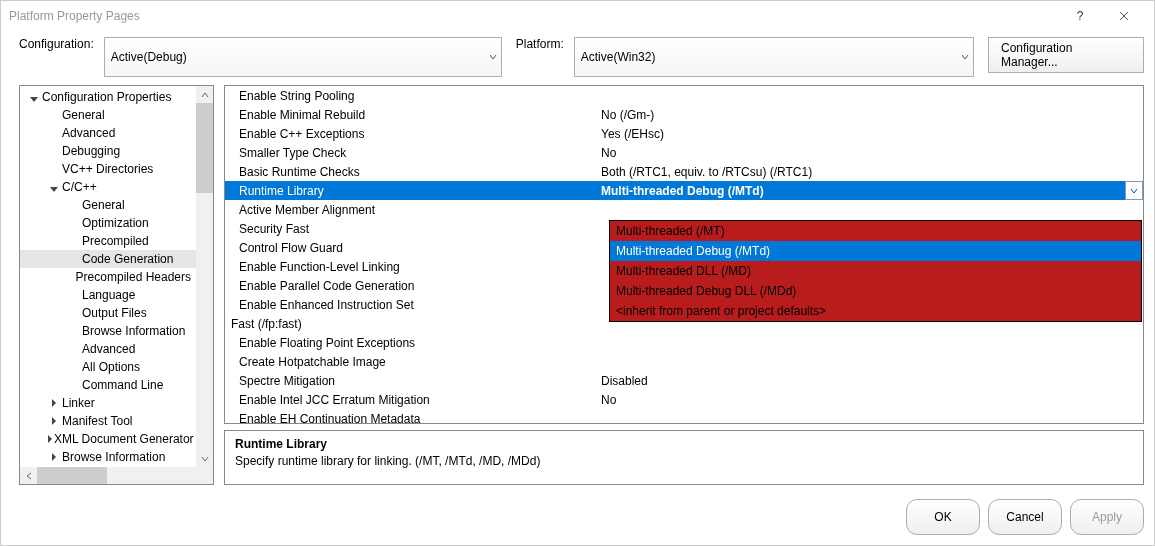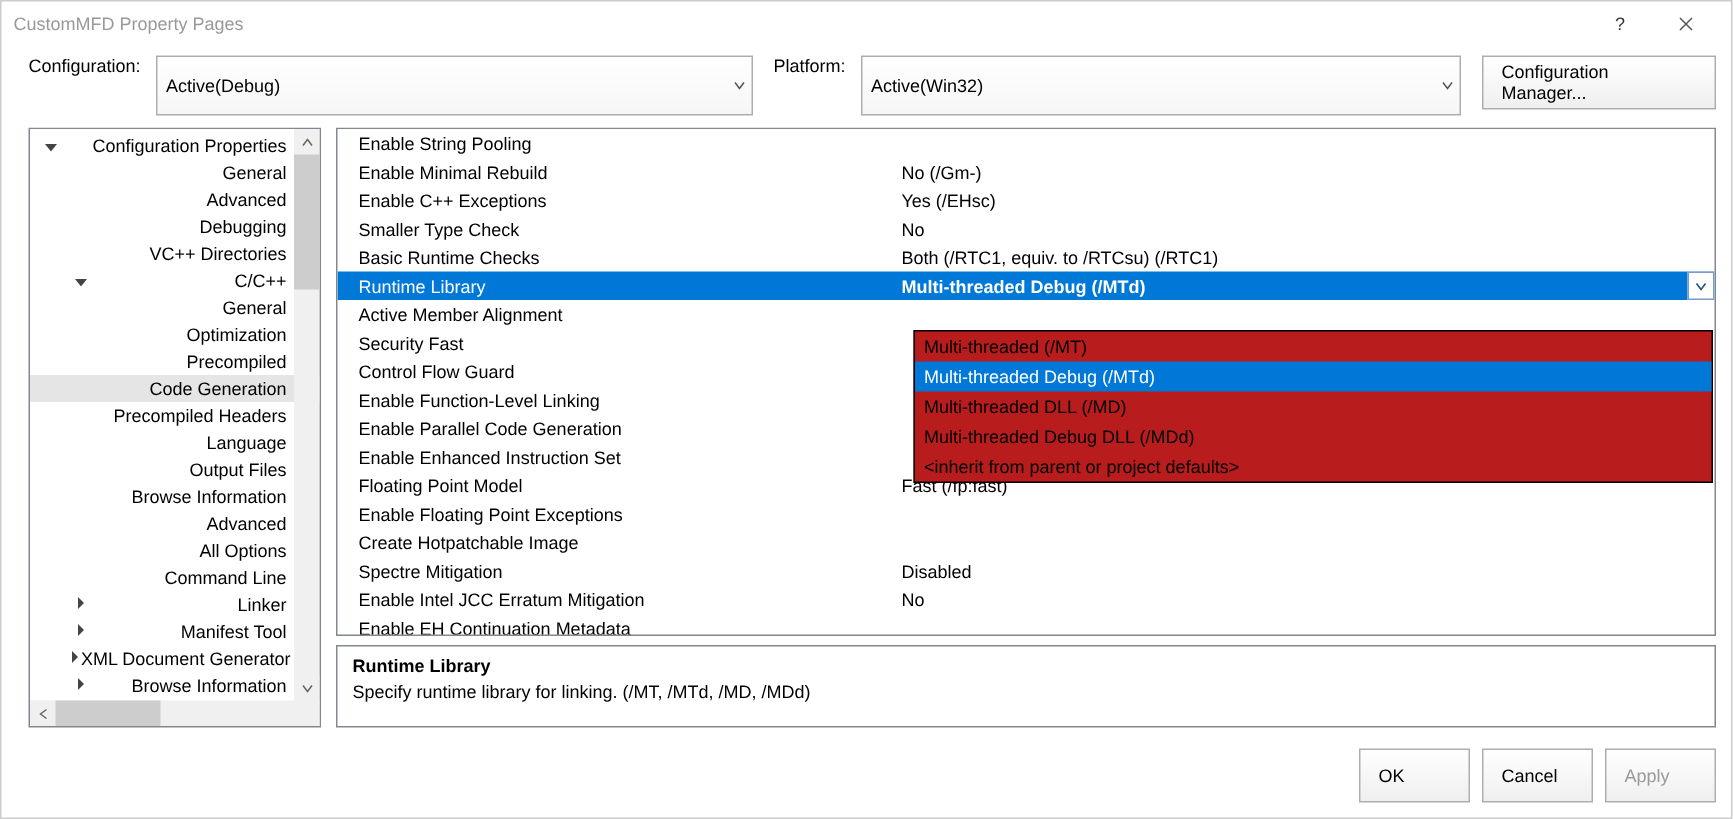--- a/index.html
+++ b/index.html
@@ -20,21 +20,21 @@
 .dd-platform { width: 400px; }
 .btn { height: 20px; border: 1px solid #adadad; background: linear-gradient(#fff,#efefef); padding: 17px 12px; display: flex; align-items: center; cursor: default; }
 .btn-cfgmgr { width: 156px; justify-content: center; }
 
 
 .main { flex: 1; display: flex; gap: 10px; padding: 0 10px 8px 18px; overflow: hidden; }
 
 
 .tree-pane { width: 195px; border: 1px solid #828790; position: relative; overflow: hidden; display:flex; flex-direction:column; }
 .tree { flex:1; overflow: hidden; padding: 2px 0; }
-.tree .node { display: flex; align-items: center; height: 18px; white-space: nowrap; padding-right: 20px; cursor: default; justify-content: space-between; }
+.tree .node { display: flex; align-items: center; height: 18px; white-space: nowrap; padding-right: 20px; cursor: default; }
 .tree .node .exp { width: 12px; text-align: center; color: #777; font-size: 10px; }
 .tree .lvl0 { padding-left: 8px; }
 .tree .lvl1 { padding-left: 28px; }
 .tree .lvl2 { padding-left: 48px; }
 .tree .node.caret .exp::before { content: ''; display:inline-block; width:0;height:0;border-left:4px solid #444;border-top:4px solid transparent;border-bottom:4px solid transparent; }
 .tree .node.caret.open .exp::before { border-left:4px solid transparent;border-right:4px solid transparent;border-top:5px solid #444;border-bottom:none; transform: translateY(1px); }
 .tree .node .txt { padding: 0 2px; }
 .tree .node.sel { background: #e5e5e5; }
 .tree-vscroll { position:absolute; right:0; top:0; bottom:17px; width:17px; background:#f0f0f0; display:flex; flex-direction:column; }
 .tree-hscroll { position:absolute; left:0; right:0; bottom:0; height:17px; background:#f0f0f0; display:flex; }
@@ -62,30 +62,30 @@
 .combo { position:absolute; left:384px; right:1px; top:134px; border:1px solid #000; background:#b91c1c; z-index:5; }
 .combo .opt { height:20px; display:flex; align-items:center; padding:0 6px; cursor:default; }
 .combo .opt.sel { background:#0078d7; color:#fff; }
 
 
 .desc-pane { height:55px; border:1px solid #828790; padding:6px 10px; }
 .desc-pane .h { font-weight:700; margin-bottom:3px; }
 
 
 .footer { display:flex; justify-content:flex-end; gap:8px; padding:6px 10px 10px; }
-.footer .btn { width:74px; justify-content:flex-start; }
+.footer .btn { width:74px; justify-content:center;border-radius:11px; }
 .footer .btn.disabled { color:#9a9a9a; }
 
 .chev { width:8px;height:8px; }
 </style>
 </head>
 <body>
 
 <div class="titlebar">
-  <span class="title">CustomMFD Property Pages</span>
+  <span class="title">Platform Property Pages</span>
   <div class="tb-btn">?</div>
   <div class="tb-btn">
     <svg width="10" height="10">
         <path d="M1 1 L9 9 M9 1 L1 9" stroke-width="1" fill="none"></path>
       </svg>
   </div>
 </div>
 
 <div class="config-row">
   <span class="lbl">Configuration:</span>
@@ -284,21 +284,20 @@
           </div>
           <div class="row">
             <div class="c1">Enable Parallel Code Generation</div>
             <div class="c2"></div>
           </div>
           <div class="row">
             <div class="c1">Enable Enhanced Instruction Set</div>
             <div class="c2"></div>
           </div>
           <div class="row">
-            <div class="c1">Floating Point Model</div>
             <div class="c2">Fast (/fp:fast)</div>
           </div>
           <div class="row">
             <div class="c1">Enable Floating Point Exceptions</div>
             <div class="c2"></div>
           </div>
           <div class="row">
             <div class="c1">Create Hotpatchable Image</div>
             <div class="c2"></div>
           </div>

